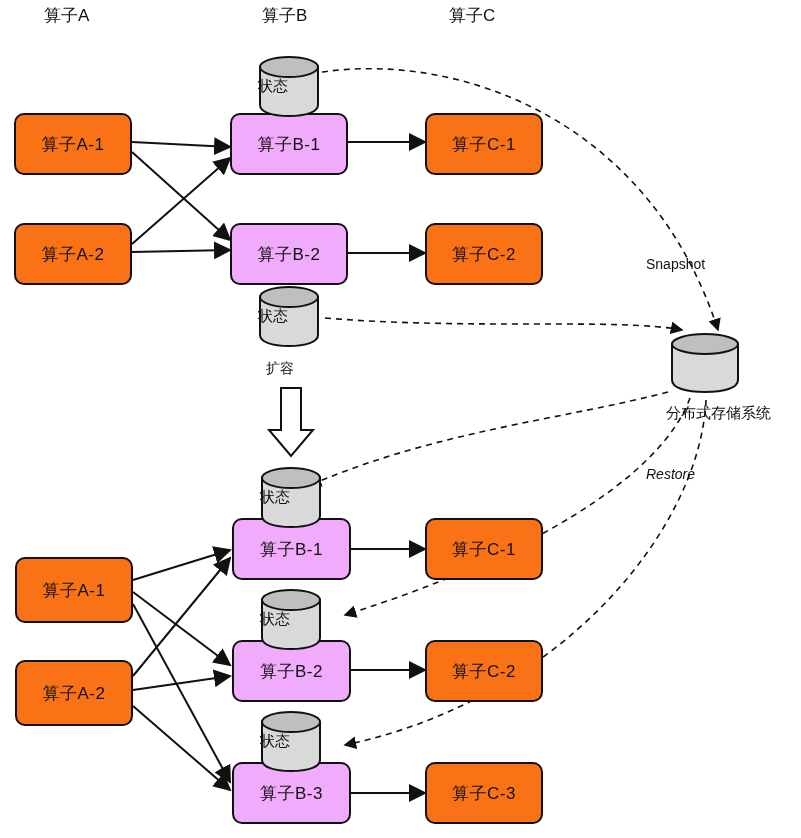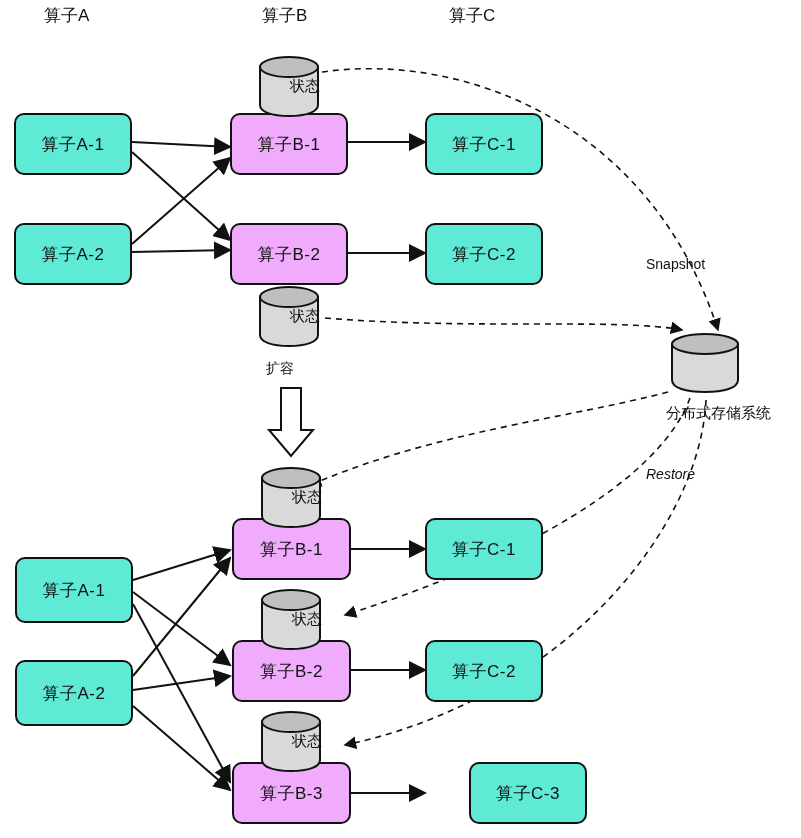--- a/index.html
+++ b/index.html
@@ -25,21 +25,21 @@
     top: 0;
     width: 801px;
     height: 838px;
     pointer-events: none;
   }
   .node {
     position: absolute;
     box-sizing: border-box;
     border: 2px solid #111111;
     border-radius: 10px;
-    background: #5eead4;
+    background: #f97316;
     display: flex;
     align-items: center;
     justify-content: center;
     font-size: 17px;
     letter-spacing: 0.5px;
   }
   .node.shaded {
     background: #f0abfc;
   }
   .col-title {
@@ -62,21 +62,21 @@
     left: 0;
     top: 0;
     width: 62px;
     height: 62px;
   }
   .cyl .txt {
     position: absolute;
     left: 0;
     top: 22px;
     width: 62px;
-    text-align: right;
+    text-align: left;
     font-size: 15px;
     color: #111111;
   }
   .store {
     position: absolute;
     width: 70px;
     height: 62px;
   }
   .store-label {
     position: absolute;
@@ -161,21 +161,21 @@
 
   <div class="node" style="left:15px; top:557px; width:118px; height:66px;">算子A-1</div>
   <div class="node" style="left:15px; top:660px; width:118px; height:66px;">算子A-2</div>
 
   <div class="node shaded" style="left:232px; top:518px; width:119px; height:62px;">算子B-1</div>
   <div class="node shaded" style="left:232px; top:640px; width:119px; height:62px;">算子B-2</div>
   <div class="node shaded" style="left:232px; top:762px; width:119px; height:62px;text-align:center;">算子B-3</div>
 
   <div class="node" style="left:425px; top:518px; width:118px; height:62px;">算子C-1</div>
   <div class="node" style="left:425px; top:640px; width:118px; height:62px;">算子C-2</div>
-  <div class="node" style="left:425px; top:762px; width:118px; height:62px;margin-left:44px;">算子C-3</div>
+  <div class="node" style="left:425px; top:762px; width:118px; height:62px;">算子C-3</div>
 
   <div class="cyl" style="left:260px; top:466px;">
     <svg class="cap" viewBox="0 0 62 62">
       <path d="M2,12 L2,50 C2,57 14,61 31,61 C48,61 60,57 60,50 L60,12 Z" fill="#d9d9d9" stroke="#111111" stroke-width="2"></path>
       <ellipse cx="31" cy="12" rx="29" ry="10" fill="#bfbfbf" stroke="#111111" stroke-width="2"></ellipse>
     </svg>
     <div class="txt">状态</div>
   </div>
 
   <div class="cyl" style="left:260px; top:588px;">

